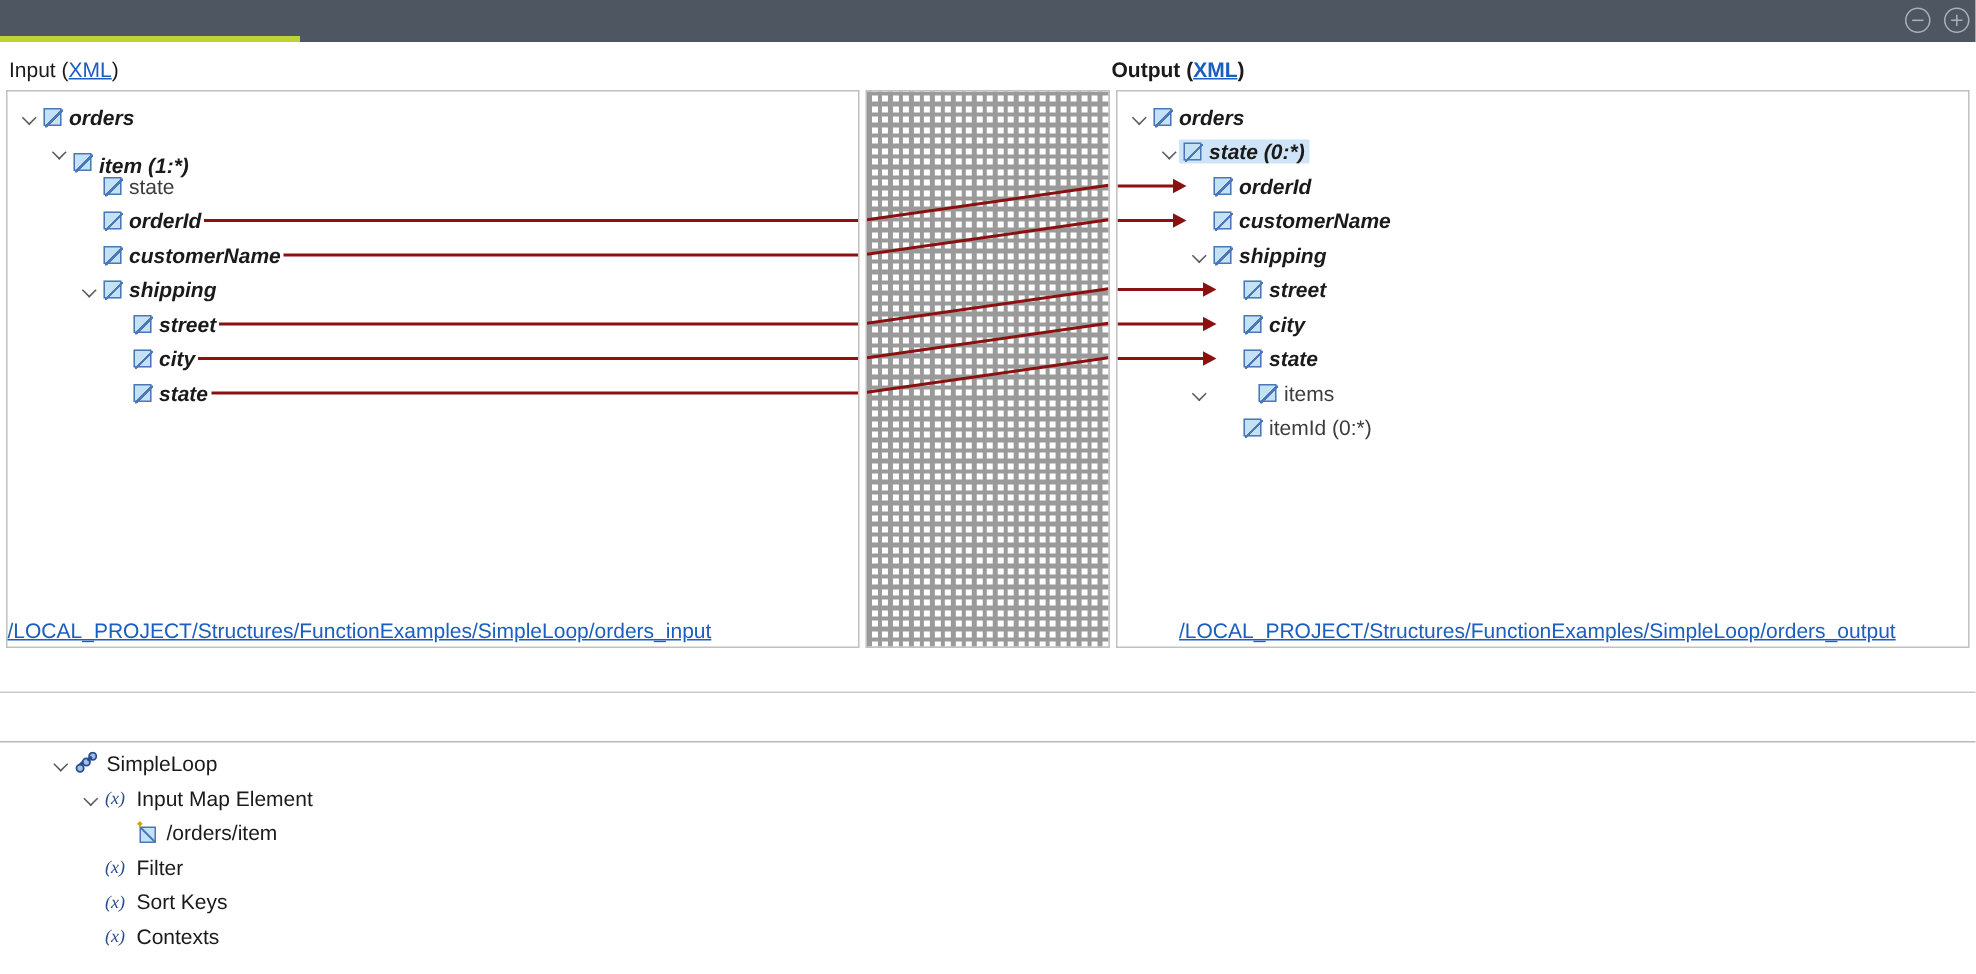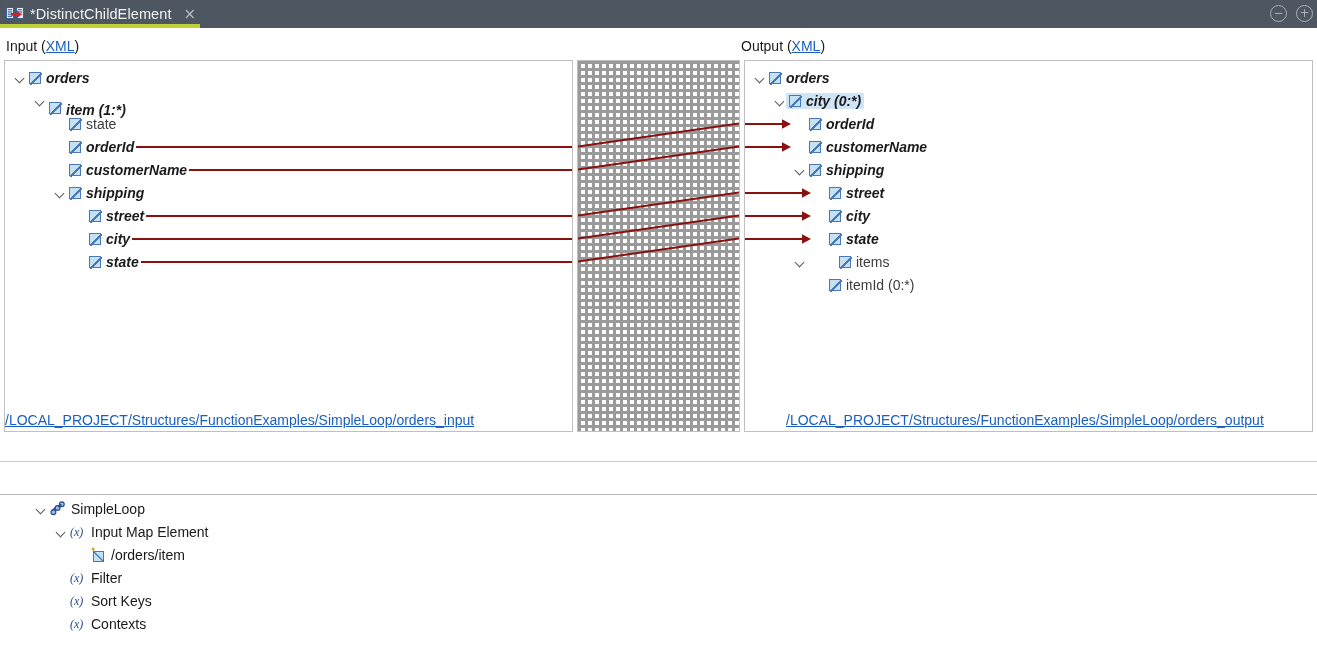--- a/index.html
+++ b/index.html
@@ -38,21 +38,21 @@
   }
   #btn-min { left: 1270px; }
   #btn-max { left: 1296px; }
 
   
   .panel-header {
     position: absolute; top: 38px; font-size: 14px; color: #1a1a1a;
     white-space: nowrap;
   }
   #hdr-input { left: 6px; }
-  #hdr-output { left: 741px; }
+  #hdr-output { left: 741px; font-weight: bold; }
   .xmllink { color: #1a5fbf; text-decoration: underline; cursor: pointer; }
 
   
   .treepanel {
     position: absolute; top: 60px; height: 372px;
     background: #ffffff; border: 1px solid #c0c0c0;
     overflow: hidden;
   }
   #panel-input  { left: 4px;   width: 569px; }
   #panel-grid   { left: 577px; width: 163px; }
@@ -144,38 +144,20 @@
   .bicon { width: 16px; height: 16px; flex: none; margin-right: 5px; position: relative; }
   .fxicon {
     font-size: 12px; color: #2a4d8f; font-style: italic;
     font-family: "Liberation Serif", serif; line-height: 16px;
   }
 </style>
 </head>
 <body>
 
 <div id="titlebar">
-  <div id="tab-strip">
-    <span id="tab-icon">
-      <svg width="18" height="16" viewBox="0 0 18 16">
-        <rect x="0.5" y="1.5" width="7" height="11" fill="#e8edf3" stroke="#3b5f94" stroke-width="1"></rect>
-        <rect x="1.8" y="3.2" width="4.4" height="1.1" fill="#3b5f94"></rect>
-        <rect x="1.8" y="5.4" width="4.4" height="1.1" fill="#3b5f94"></rect>
-        <rect x="1.8" y="7.6" width="4.4" height="1.1" fill="#3b5f94"></rect>
-        <rect x="1.8" y="9.8" width="4.4" height="1.1" fill="#3b5f94"></rect>
-        <rect x="10.5" y="1.5" width="7" height="11" fill="#e8edf3" stroke="#3b5f94" stroke-width="1"></rect>
-        <rect x="11.8" y="3.2" width="4.4" height="1.1" fill="#3b5f94"></rect>
-        <rect x="11.8" y="5.4" width="4.4" height="1.1" fill="#3b5f94"></rect>
-        <rect x="11.8" y="7.6" width="4.4" height="1.1" fill="#3b5f94"></rect>
-        <path d="M5 7 L11 7 L11 4.6 L15.4 8.4 L11 12.2 L11 9.8 L5 9.8 Z" fill="#d32020"></path>
-      </svg>
-    </span>
-    <span id="tab-title">*DistinctChildElement</span>
-    <span id="tab-close">×</span>
-  </div>
   <div id="tab-underline"></div>
   <div id="btn-min" class="winbtn">−</div>
   <div id="btn-max" class="winbtn">+</div>
 </div>
 
 <div id="hdr-input" class="panel-header"><span>Input (</span><span class="xmllink">XML</span><span>)</span></div>
 
 <div id="hdr-output" class="panel-header"><span>Output (</span><span class="xmllink">XML</span><span>)</span></div>
 
 <div id="panel-input" class="treepanel">
@@ -262,21 +244,21 @@
       <span class="twist"></span>
       <span style="display: inline-flex; align-items: center;">
         <span class="elemicon"></span>
         <span class="tlabel mapped">orders</span>
       </span>
     </div>
     <div class="trow" style="top: 28px; left: 28px;">
       <span class="twist"></span>
       <span class="rowhl" style="display: inline-flex; align-items: center;">
         <span class="elemicon"></span>
-        <span class="tlabel mapped">city (0:*)</span>
+        <span class="tlabel mapped">state (0:*)</span>
       </span>
     </div>
     <div class="trow" style="top: 51px; left: 48px;">
       <span class="twist hidden"></span>
       <span style="display: inline-flex; align-items: center;">
         <span class="elemicon"></span>
         <span class="tlabel mapped">orderId</span>
       </span>
     </div>
     <div class="trow" style="top: 74px; left: 48px;">

